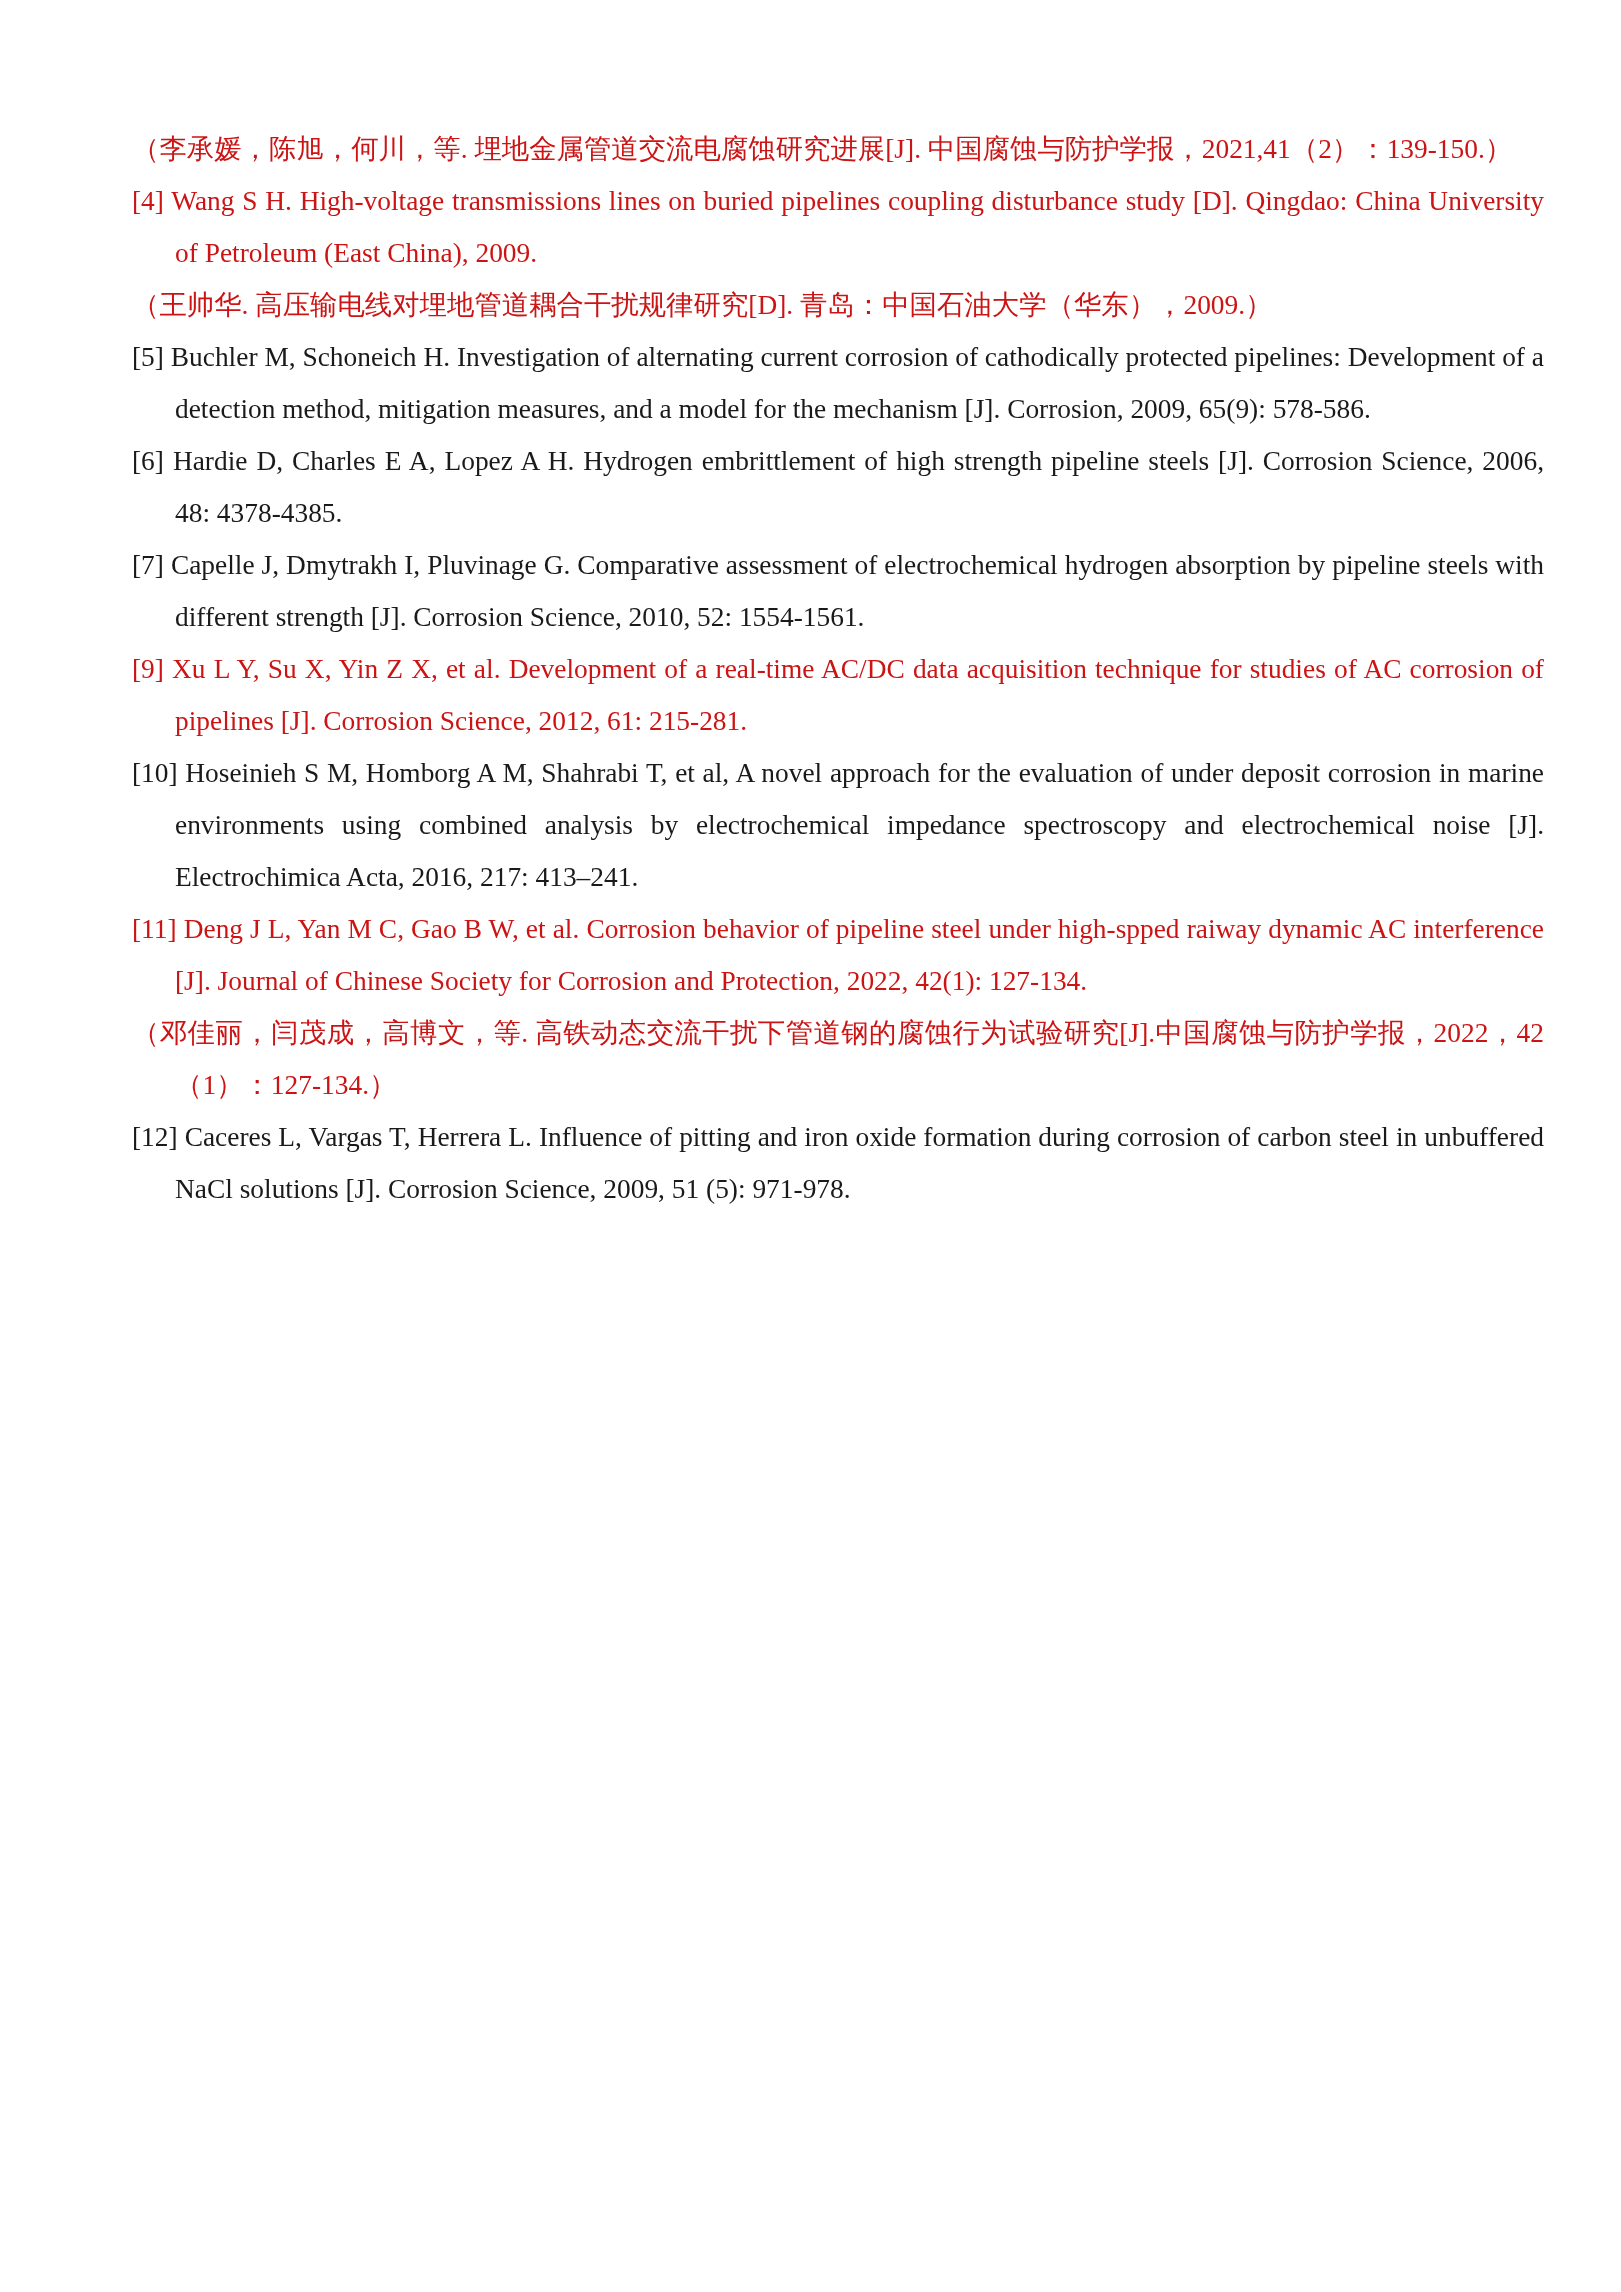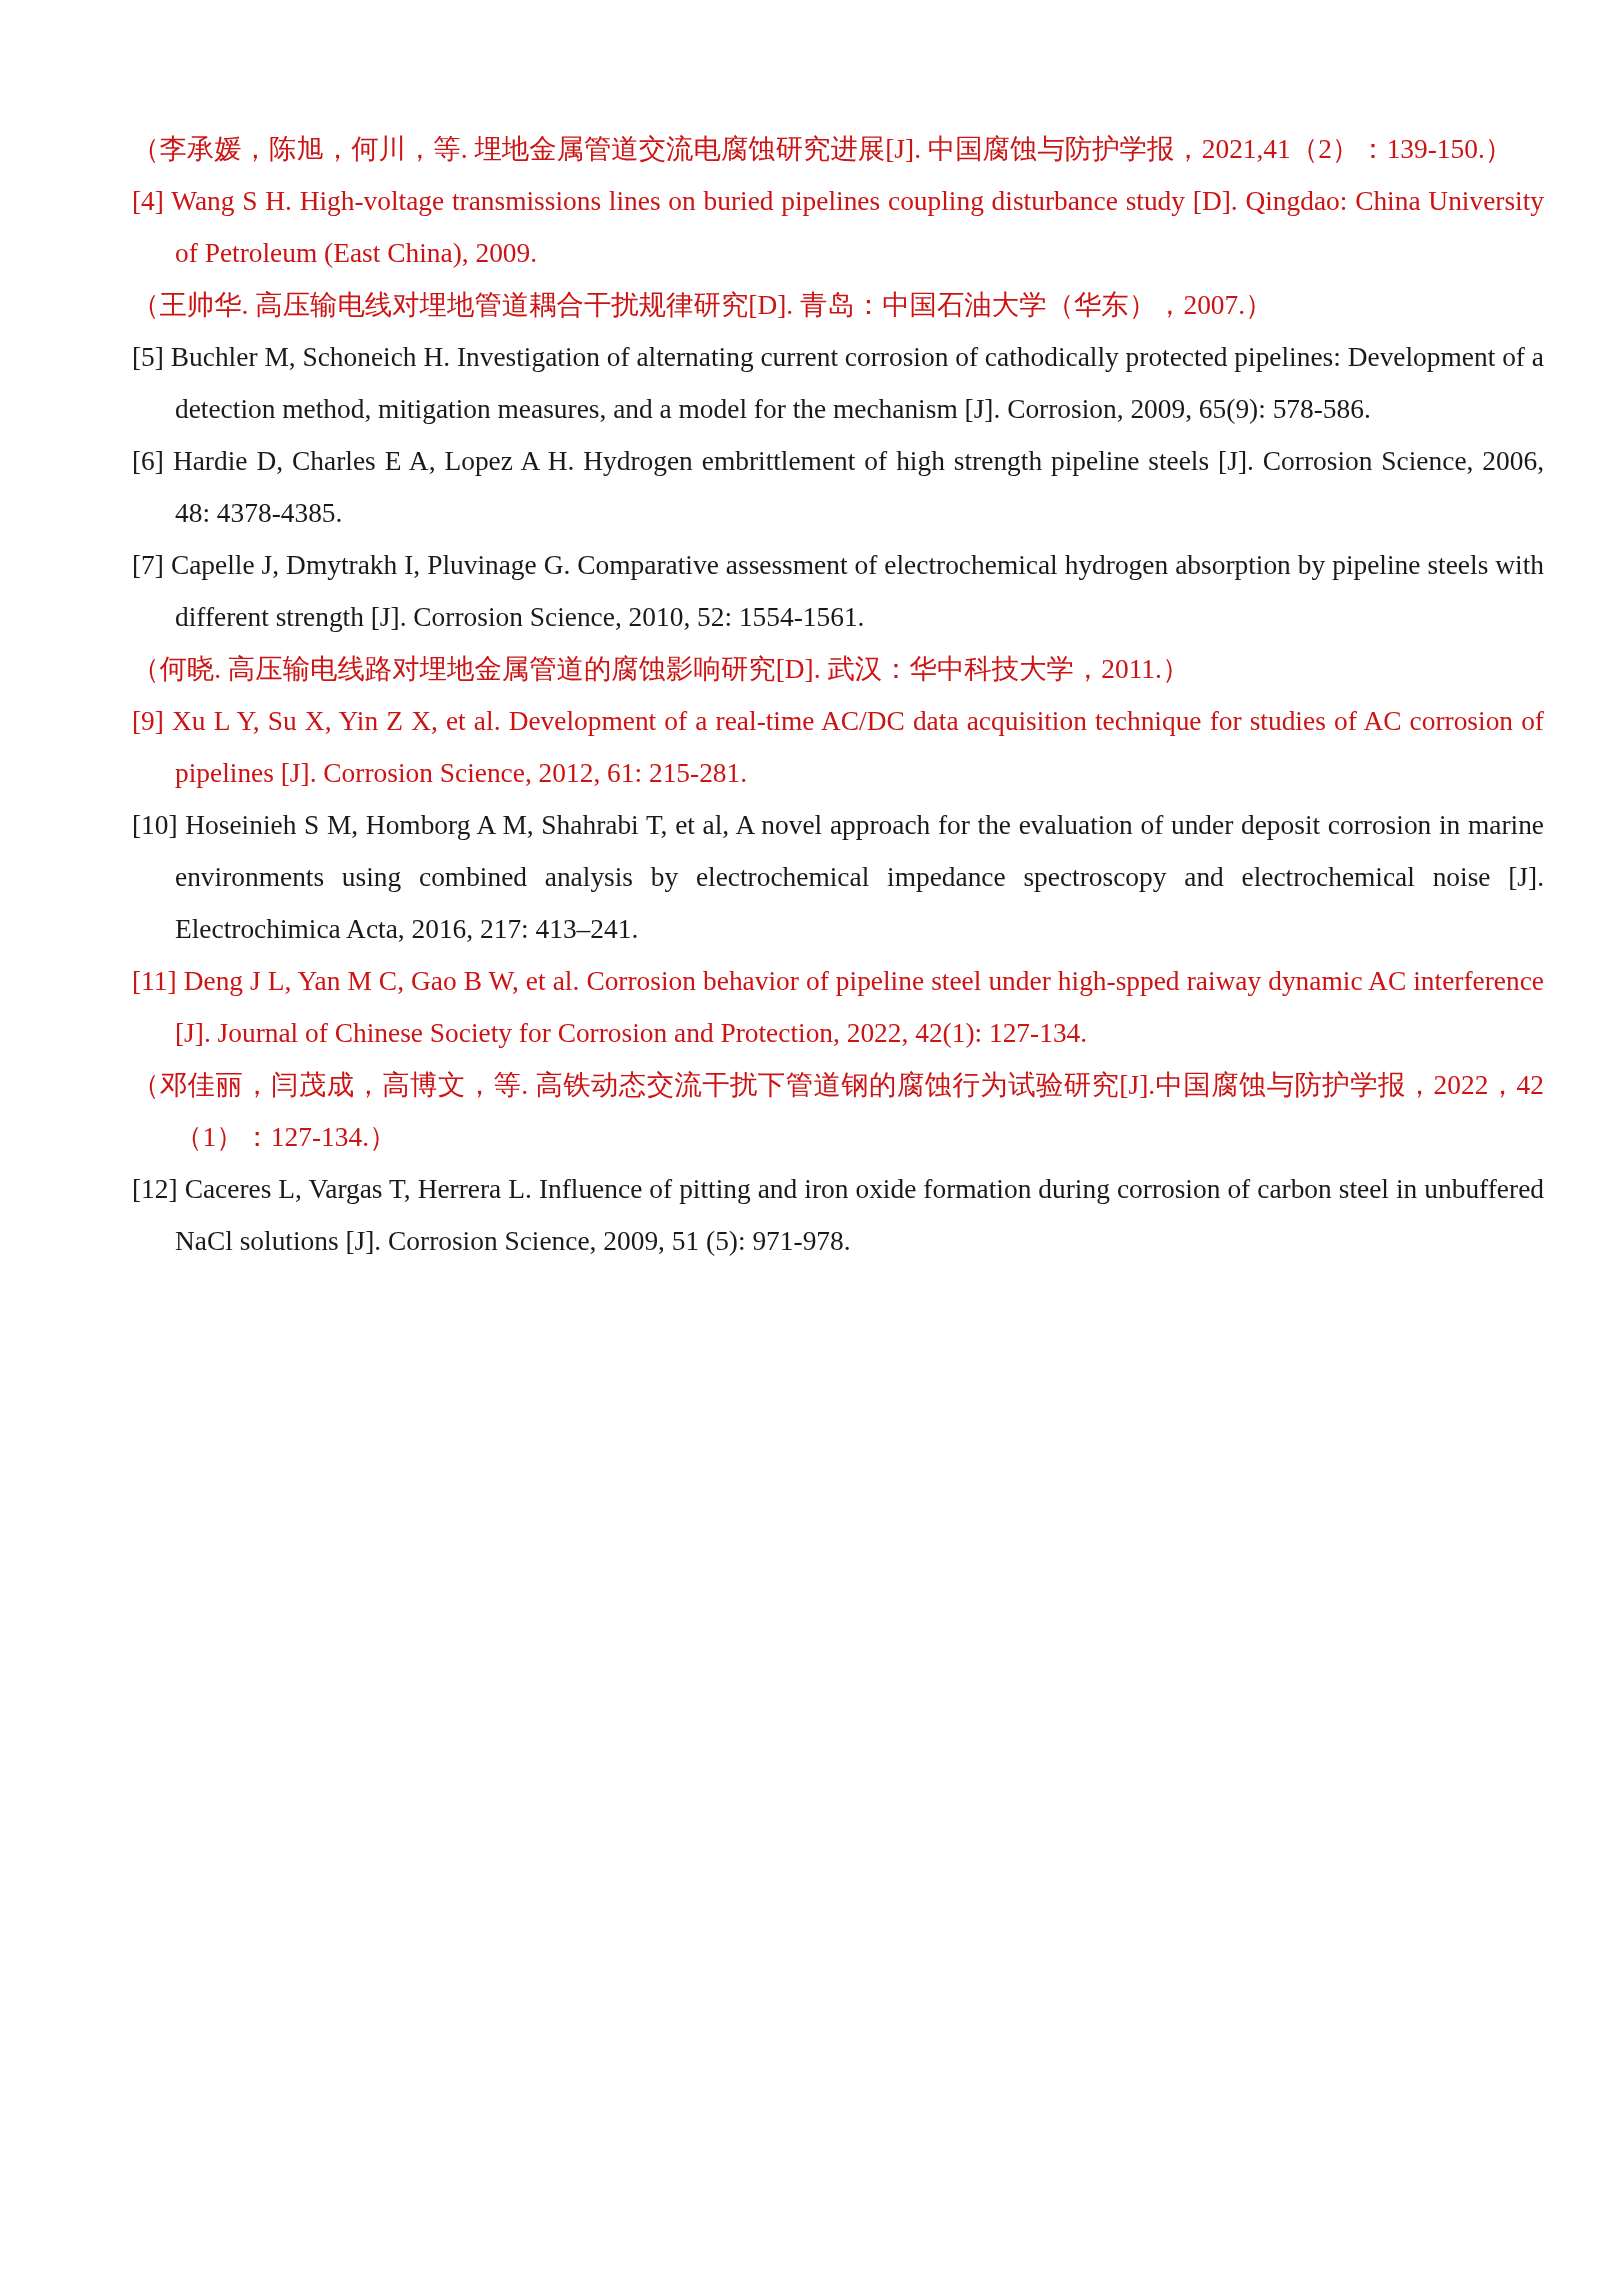--- a/index.html
+++ b/index.html
@@ -35,25 +35,24 @@
   .ref.black { color: var(--black, #1a1a1a); }
   .ref.red   { color: var(--red, #cc0000); }
 </style>
 </head>
 <body>
 
 <div class="page">
   <div class="ref-list">
       <p class="ref red">（李承媛，陈旭，何川，等. 埋地金属管道交流电腐蚀研究进展[J]. 中国腐蚀与防护学报，2021,41（2）：139-150.）</p>
       <p class="ref red">[4] Wang S H. High-voltage transmissions lines on buried pipelines coupling disturbance study [D]. Qingdao: China University of Petroleum (East China), 2009.</p>
-      <p class="ref red">（王帅华. 高压输电线对埋地管道耦合干扰规律研究[D]. 青岛：中国石油大学（华东），2007.）</p>
+      <p class="ref red">（王帅华. 高压输电线对埋地管道耦合干扰规律研究[D]. 青岛：中国石油大学（华东），2009.）</p>
       <p class="ref black">[5] Buchler M, Schoneich H. Investigation of alternating current corrosion of cathodically protected pipelines: Development of a detection method, mitigation measures, and a model for the mechanism [J]. Corrosion, 2009, 65(9): 578-586.</p>
       <p class="ref black">[6] Hardie D, Charles E A, Lopez A H. Hydrogen embrittlement of high strength pipeline steels [J]. Corrosion Science, 2006, 48: 4378-4385.</p>
       <p class="ref black">[7] Capelle J, Dmytrakh I, Pluvinage G. Comparative assessment of electrochemical hydrogen absorption by pipeline steels with different strength [J]. Corrosion Science, 2010, 52: 1554-1561.</p>
-      <p class="ref red">（何晓. 高压输电线路对埋地金属管道的腐蚀影响研究[D]. 武汉：华中科技大学，2011.）</p>
       <p class="ref red">[9] Xu L Y, Su X, Yin Z X, et al. Development of a real-time AC/DC data acquisition technique for studies of AC corrosion of pipelines [J]. Corrosion Science, 2012, 61: 215-281.</p>
       <p class="ref black">[10] Hoseinieh S M, Homborg A M, Shahrabi T, et al, A novel approach for the evaluation of under deposit corrosion in marine environments using combined analysis by electrochemical impedance spectroscopy and electrochemical noise [J]. Electrochimica Acta, 2016, 217: 413–241.</p>
       <p class="ref red">[11] Deng J L, Yan M C, Gao B W, et al. Corrosion behavior of pipeline steel under high-spped raiway dynamic AC interference [J]. Journal of Chinese Society for Corrosion and Protection, 2022, 42(1): 127-134.</p>
       <p class="ref red">（邓佳丽，闫茂成，高博文，等. 高铁动态交流干扰下管道钢的腐蚀行为试验研究[J].中国腐蚀与防护学报，2022，42（1）：127-134.）</p>
       <p class="ref black">[12] Caceres L, Vargas T, Herrera L. Influence of pitting and iron oxide formation during corrosion of carbon steel in unbuffered NaCl solutions [J]. Corrosion Science, 2009, 51 (5): 971-978.</p>
     </div>
 </div>
 
 
 </body></html>

